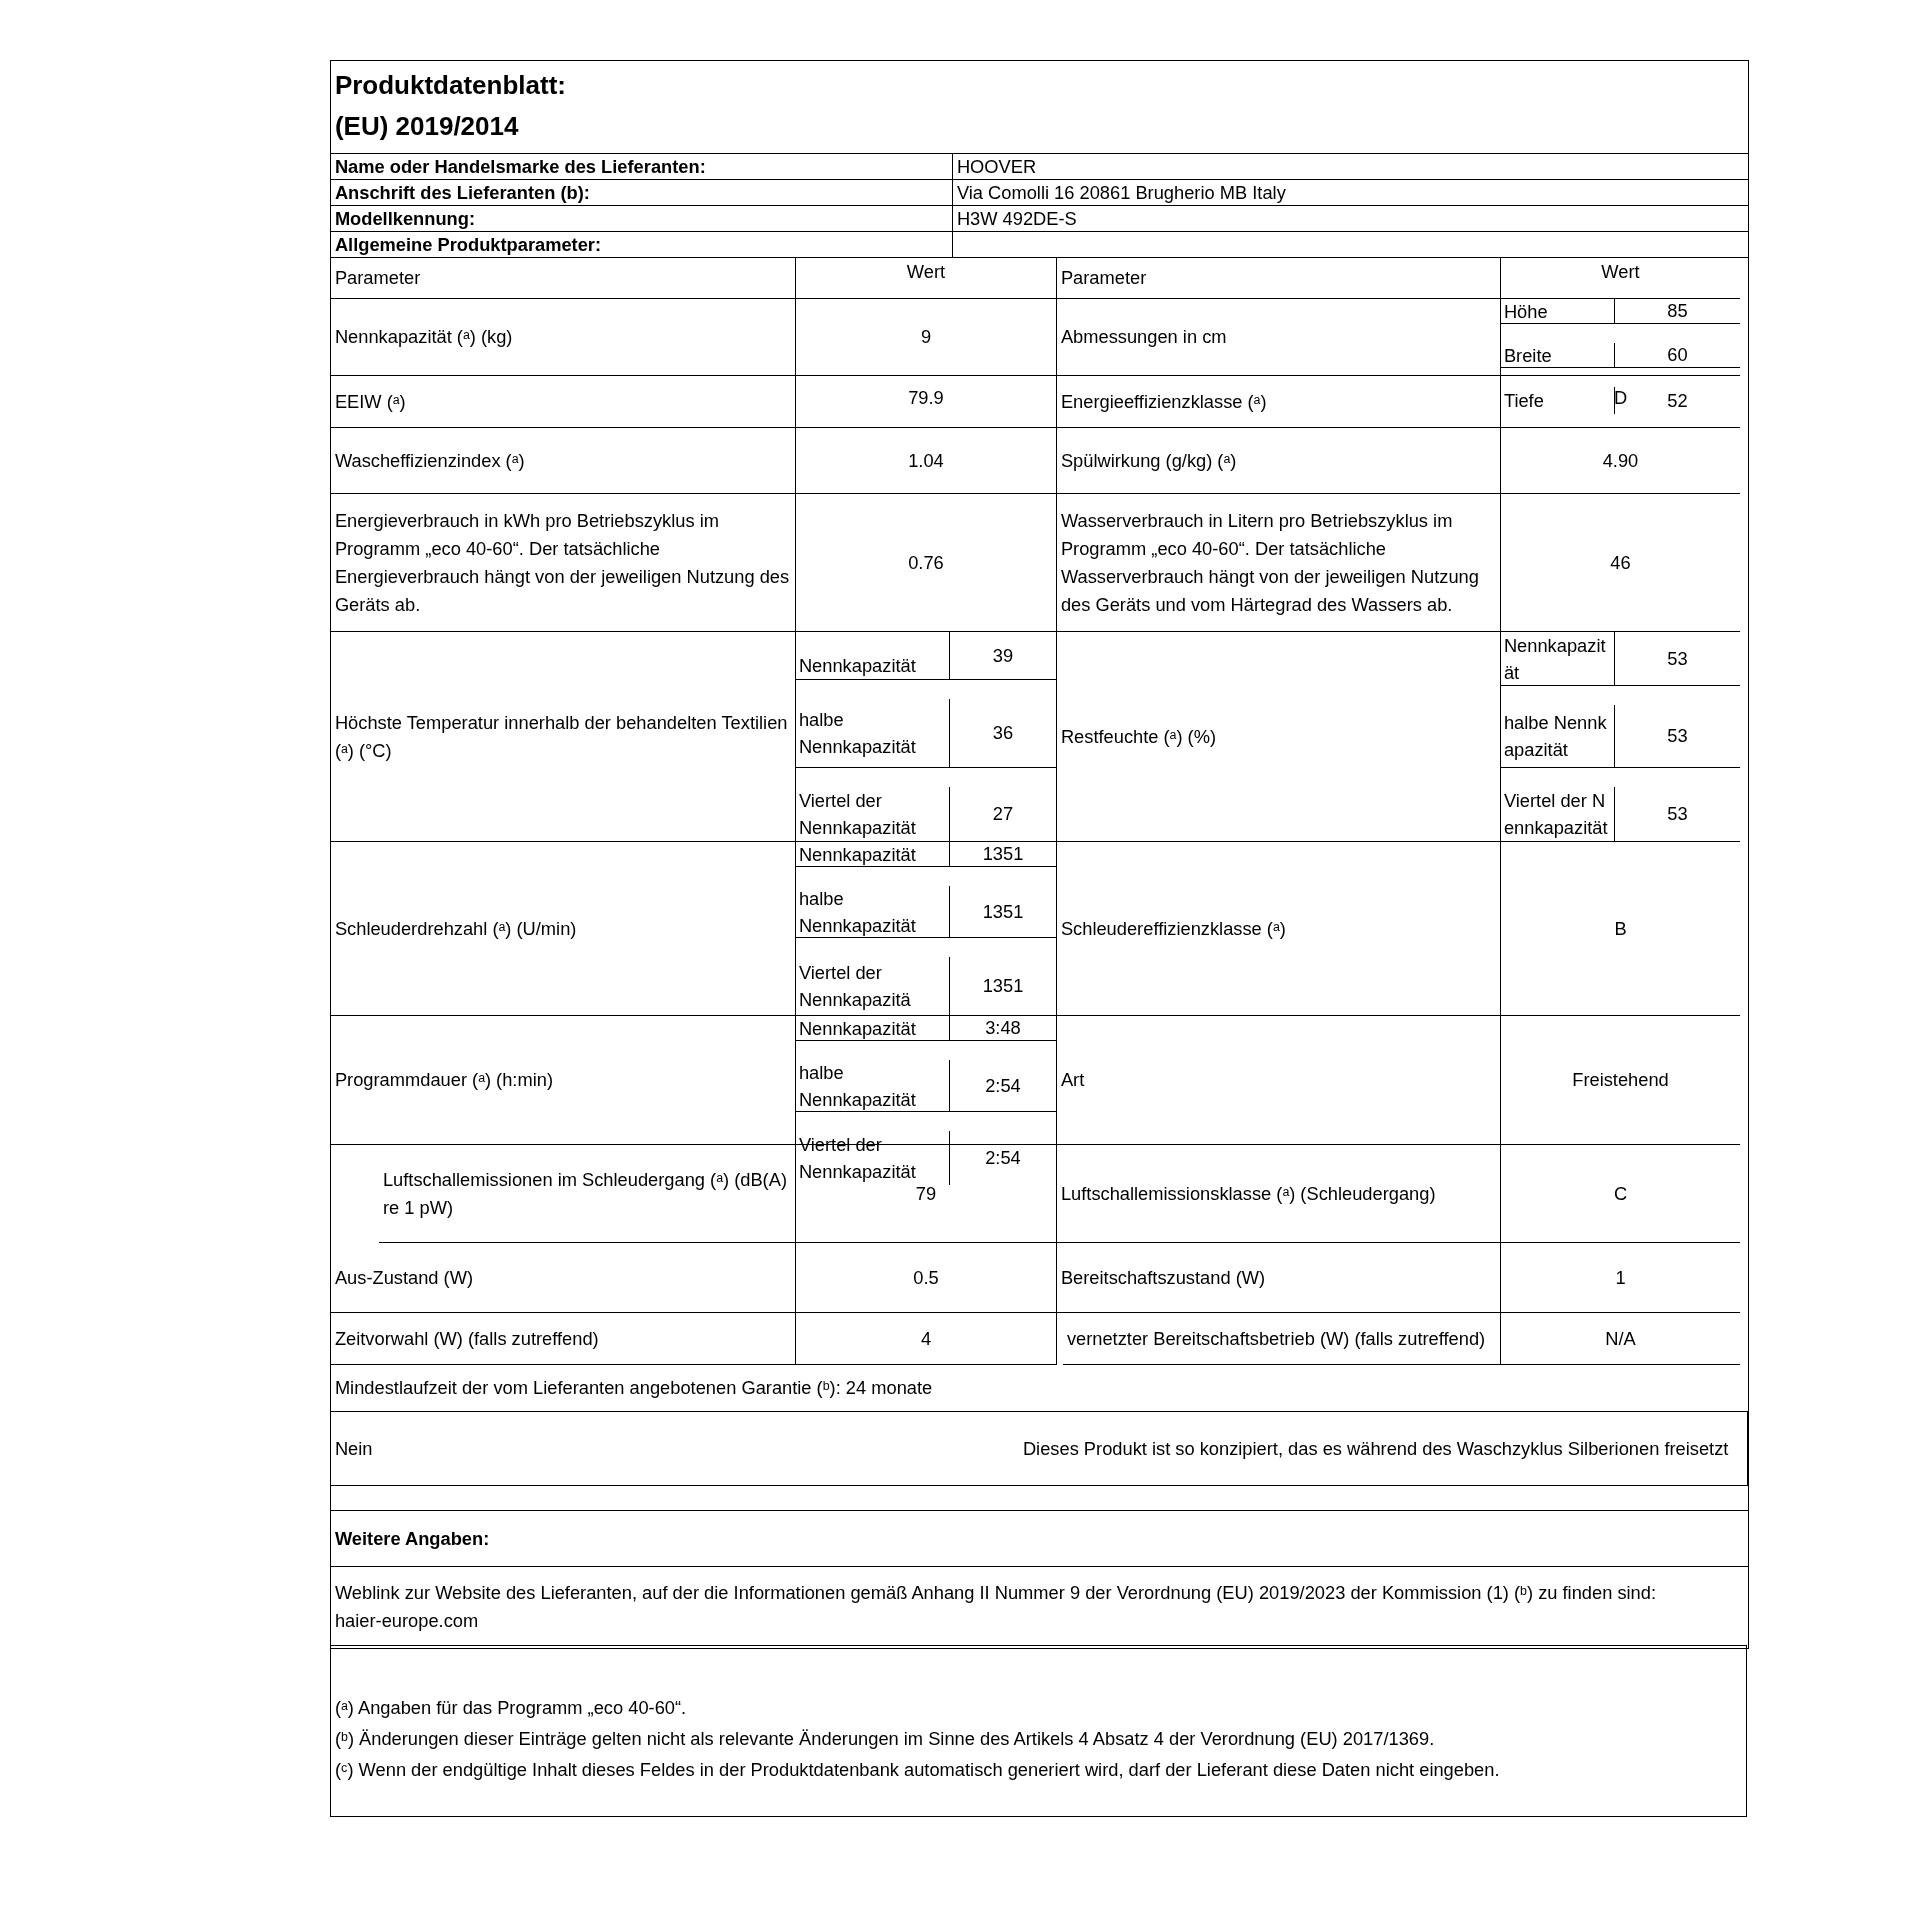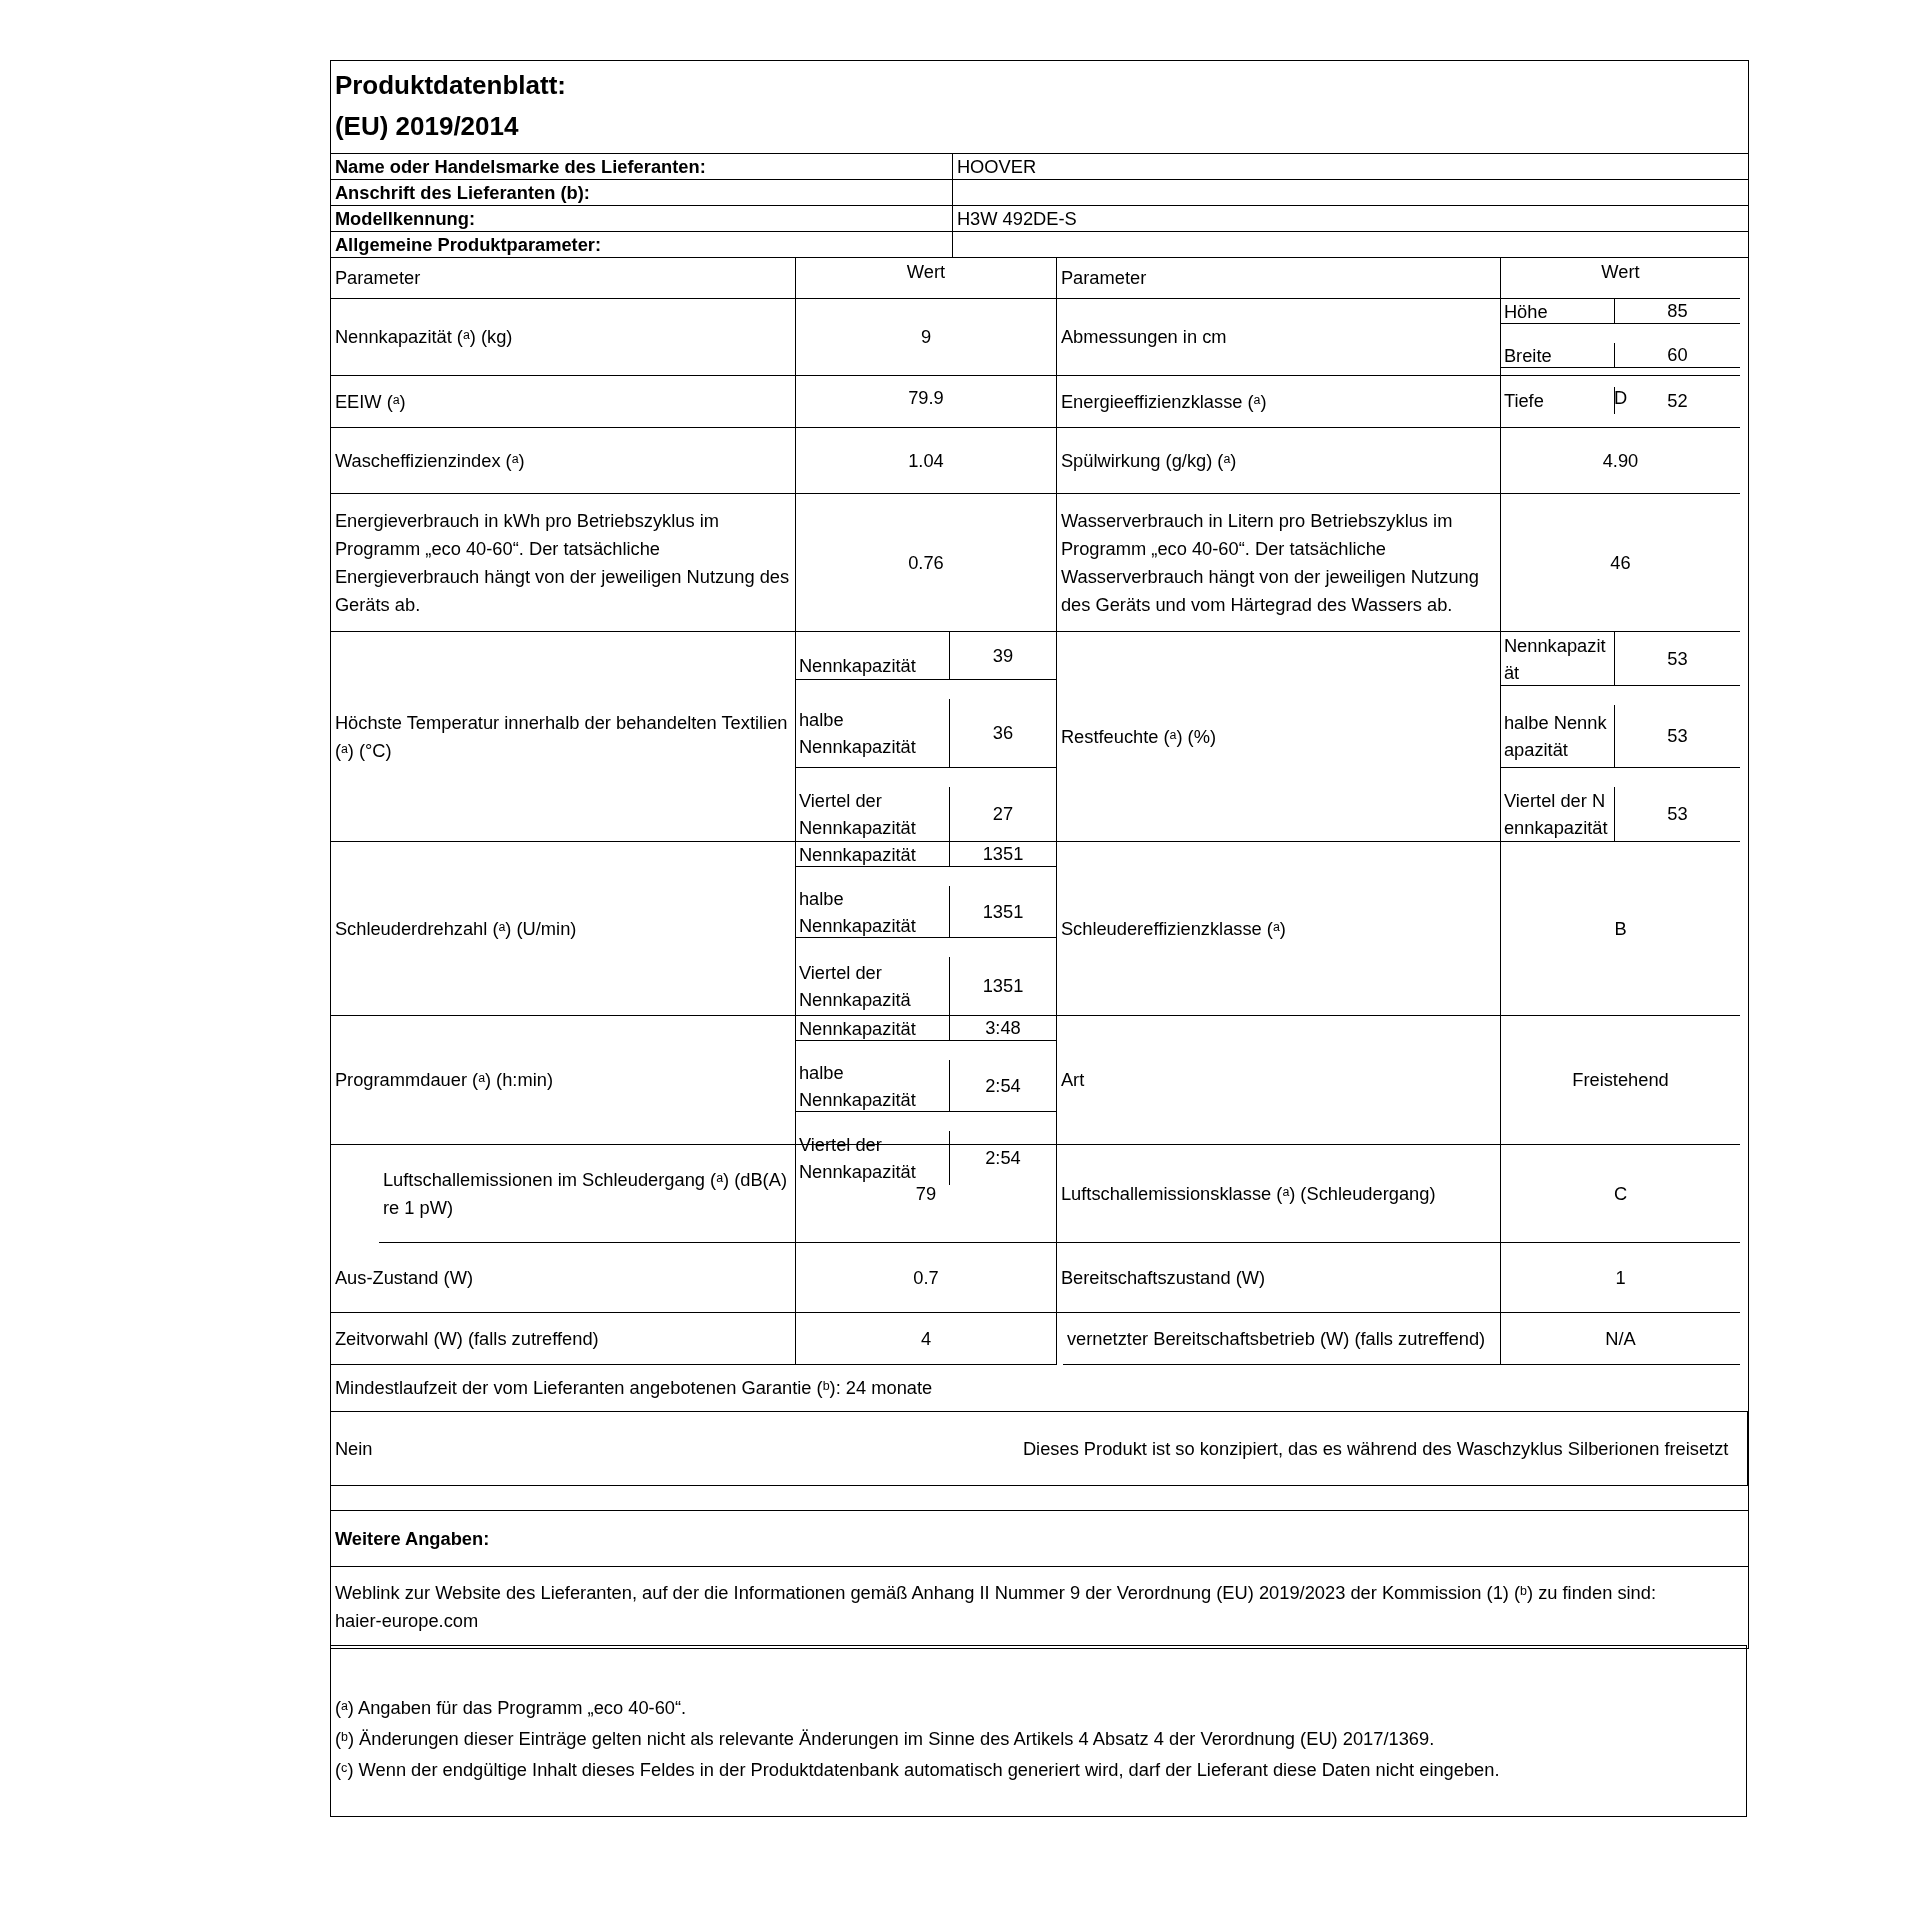--- a/index.html
+++ b/index.html
@@ -39,20 +39,21 @@
     <div class="title-line">Produktdatenblatt:</div>
     <div class="title-line">(EU) 2019/2014</div>
   </div>
 
   <div class="info-row">
     <div class="cell lbl">Name oder Handelsmarke des Lieferanten:</div>
     <div class="cell val">HOOVER</div>
   </div>
   <div class="info-row">
     <div class="cell lbl">Anschrift des Lieferanten (b):</div>
+    <div class="cell val">Via Comolli 16 20861 Brugherio MB Italy</div>
   </div>
   <div class="info-row">
     <div class="cell lbl">Modellkennung:</div>
     <div class="cell val">H3W 492DE-S</div>
   </div>
   <div class="info-row">
     <div class="cell lbl">Allgemeine Produktparameter:</div>
     <div class="cell val"></div>
   </div>
 
@@ -162,21 +163,21 @@
     </div>
     <div class="g" style="height:129px;">Art</div>
     <div class="g c last" style="grid-column: span 2; height:129px;">Freistehend</div>
 
     <div class="g" style="height:98px;margin-left:48px;">Luftschallemissionen im Schleudergang (ᵃ) (dB(A) re 1 pW)</div>
     <div class="g c" style="grid-column: span 2; height:98px;">79</div>
     <div class="g" style="height:98px;">Luftschallemissionsklasse (ᵃ) (Schleudergang)</div>
     <div class="g c last" style="grid-column: span 2; height:98px;">C</div>
 
     <div class="g" style="height:70px;">Aus-Zustand (W)</div>
-    <div class="g c" style="grid-column: span 2; height:70px;">0.7</div>
+    <div class="g c" style="grid-column: span 2; height:70px;">0.5</div>
     <div class="g" style="height:70px;">Bereitschaftszustand (W)</div>
     <div class="g c last" style="grid-column: span 2; height:70px;">1</div>
 
     <div class="g" style="height:52px;">Zeitvorwahl (W) (falls zutreffend)</div>
     <div class="g c" style="grid-column: span 2; height:52px;">4</div>
     <div class="g" style="height:52px; line-height:27px;margin-left:6px;">vernetzter Bereitschaftsbetrieb (W) (falls zutreffend)</div>
     <div class="g c last" style="grid-column: span 2; height:52px;">N/A</div>
   </div>
 
   <div class="full" style="height:47px;">Mindestlaufzeit der vom Lieferanten angebotenen Garantie (ᵇ): 24 monate</div>

